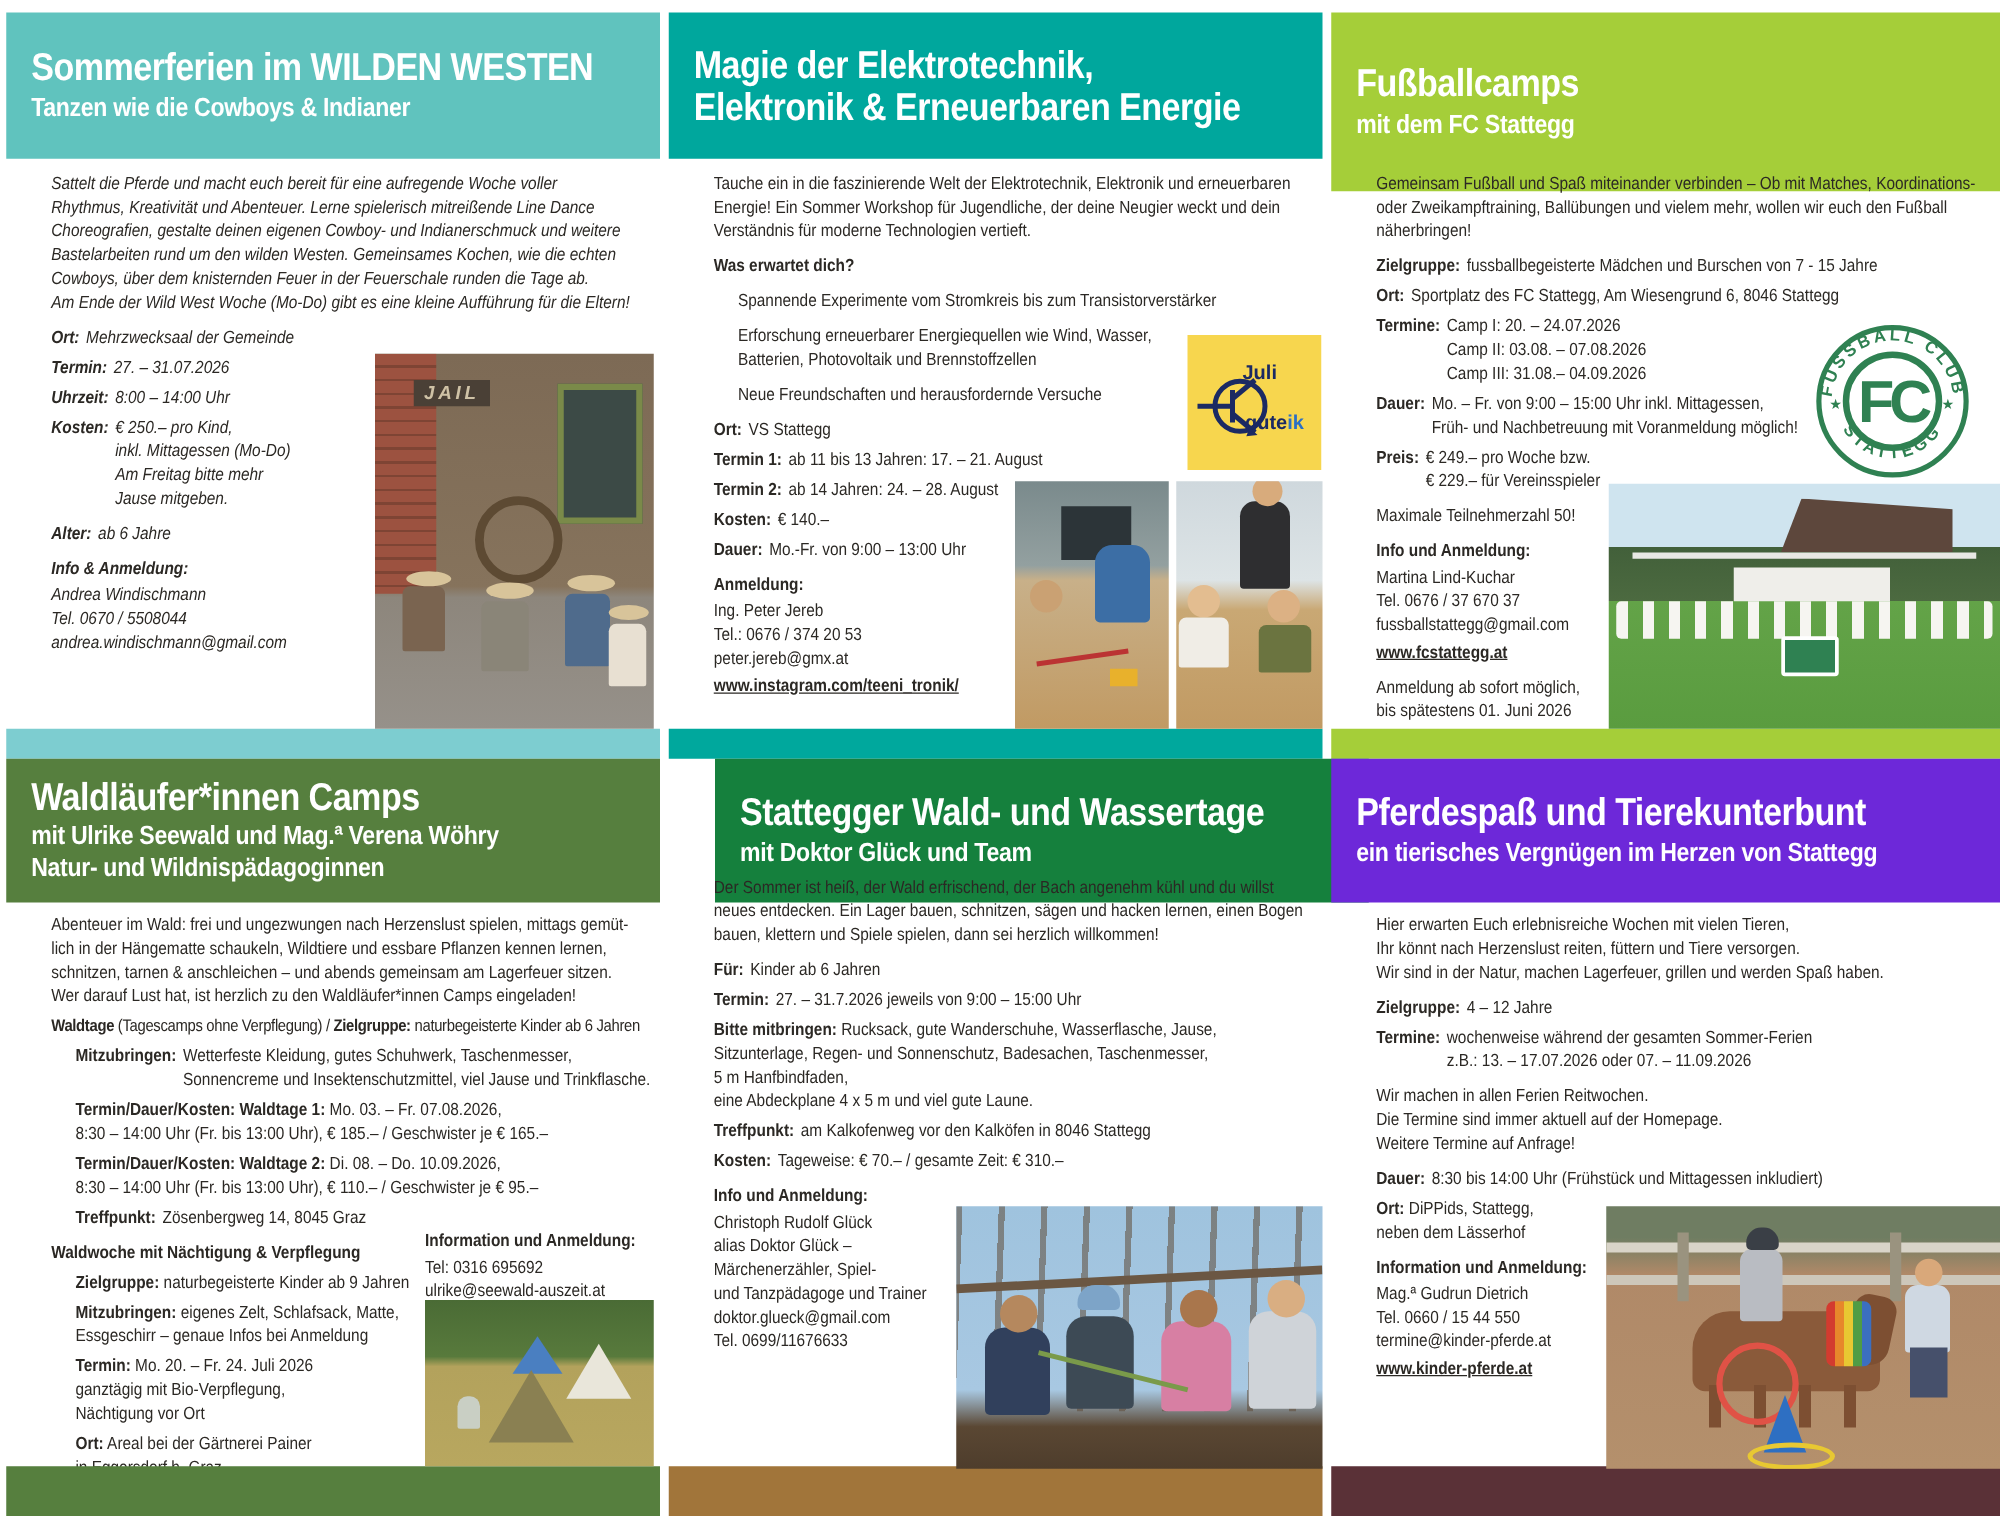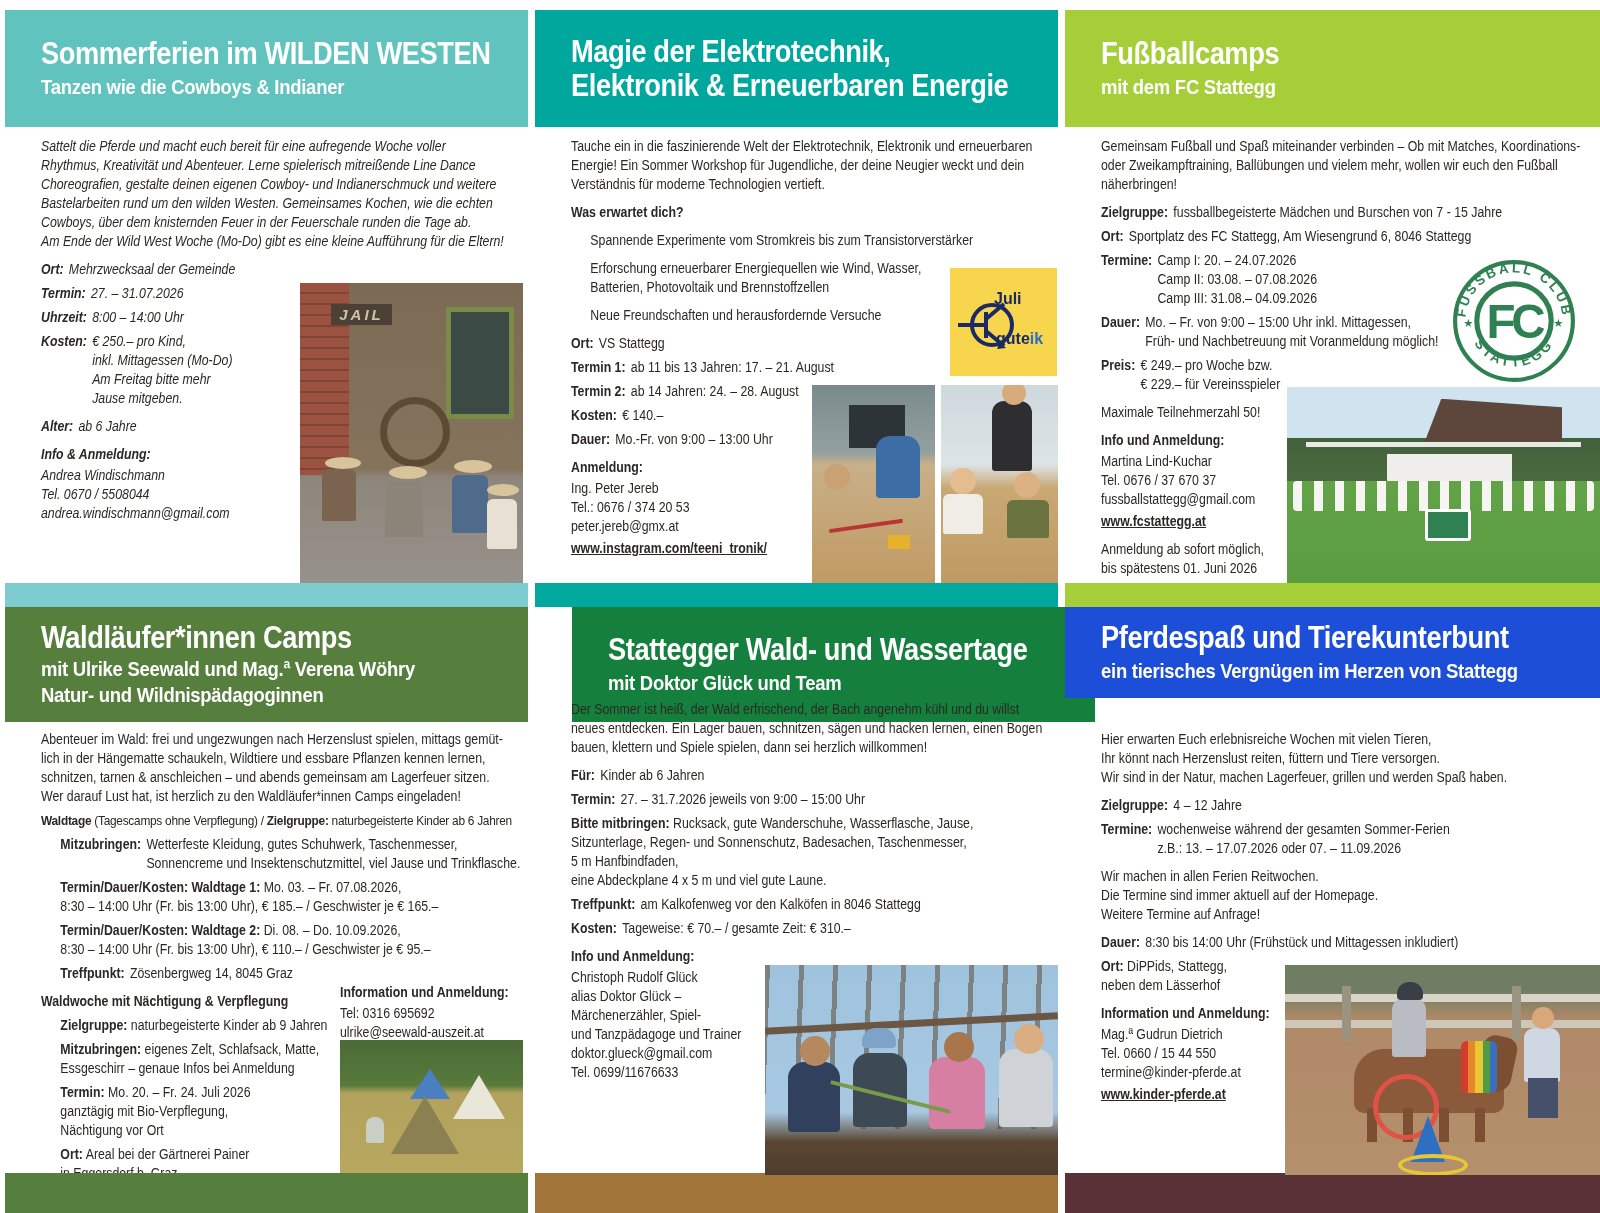--- a/index.html
+++ b/index.html
@@ -1,20 +1,20 @@
 <!DOCTYPE html>
 <html><head>
 <meta charset="utf-8">
 <style>
   html,body{margin:0;padding:0;}
   body{
     width:1600px;height:1213px;position:relative;background:#ffffff;
     font-family:"Liberation Sans", sans-serif;color:#2b2824;overflow:hidden;
   }
-  .hdr{position:absolute;display:flex;flex-direction:column;justify-content:center;padding-left:36px;box-sizing:border-box;}
+  .hdr{position:absolute;display:flex;flex-direction:column;justify-content:center;padding-left:20px;box-sizing:border-box;}
   .hdr .cx{color:#ffffff;}
   .title{font-weight:bold;font-size:31px;line-height:34px;letter-spacing:-0.5px;}
   .subtitle{font-weight:bold;font-size:21px;line-height:26px;margin-top:3px;letter-spacing:-0.3px;}
   .cx{transform:scaleX(0.88);transform-origin:0 0;width:575px;}
   .content{position:absolute;}
   .tx{position:absolute;left:36px;top:10px;font-size:14px;line-height:19px;}
   .band{position:absolute;}
   .b{font-weight:bold;}
   .pv{white-space:pre-line;}
   .fr{display:flex;margin-top:5px;}
@@ -47,21 +47,21 @@
     <div class="title">Sommerferien im WILDEN WESTEN</div>
     <div class="subtitle">Tanzen wie die Cowboys &amp; Indianer</div>
   </div>
 </div>
 <div class="hdr" style="left:535px;top:10px;width:523px;height:117px;background:#00a79d;">
   <div class="cx">
     <div class="title">Magie der Elektrotechnik,</div>
     <div class="title">Elektronik &amp; Erneuerbaren Energie</div>
   </div>
 </div>
-<div class="hdr" style="left:1065px;top:10px;width:535px;height:117px;background:#a5ce39;">
+<div class="hdr" style="left:1065px;top:10px;width:535px;height:143px;background:#a5ce39;">
   <div class="cx">
     <div class="title">Fußballcamps</div>
     <div class="subtitle">mit dem FC Stattegg</div>
   </div>
 </div>
 
 <div class="content" style="left:5px;top:127px;width:523px;height:456px;font-style:italic;">
   <div class="tx cx">
     <div class="intro">Sattelt die Pferde und macht euch bereit für eine aufregende Woche voller
 Rhythmus, Kreativität und Abenteuer. Lerne spielerisch mitreißende Line Dance
@@ -187,21 +187,21 @@
     <div class="subtitle" style="margin-top:1px;">mit Ulrike Seewald und Mag.ª Verena Wöhry</div>
     <div class="subtitle" style="margin-top:0;">Natur- und Wildnispädagoginnen</div>
   </div>
 </div>
 <div class="hdr" style="left:535px;top:607px;width:523px;height:115px;background:#15803d;margin-left:37px;">
   <div class="cx">
     <div class="title">Stattegger Wald- und Wassertage</div>
     <div class="subtitle">mit Doktor Glück und Team</div>
   </div>
 </div>
-<div class="hdr" style="left:1065px;top:607px;width:535px;height:91px;background:#1d4ed8;">
+<div class="hdr" style="left:1065px;top:607px;width:535px;height:115px;background:#6d28d9;">
   <div class="cx">
     <div class="title">Pferdespaß und Tierekunterbunt</div>
     <div class="subtitle">ein tierisches Vergnügen im Herzen von Stattegg</div>
   </div>
 </div>
 
 <div class="content" style="left:5px;top:722px;width:523px;height:335px;">
   <div class="tx cx" style="top:8px;">
     <div class="intro">Abenteuer im Wald: frei und ungezwungen nach Herzenslust spielen, mittags gemüt-
 lich in der Hängematte schaukeln, Wildtiere und essbare Pflanzen kennen lernen,

